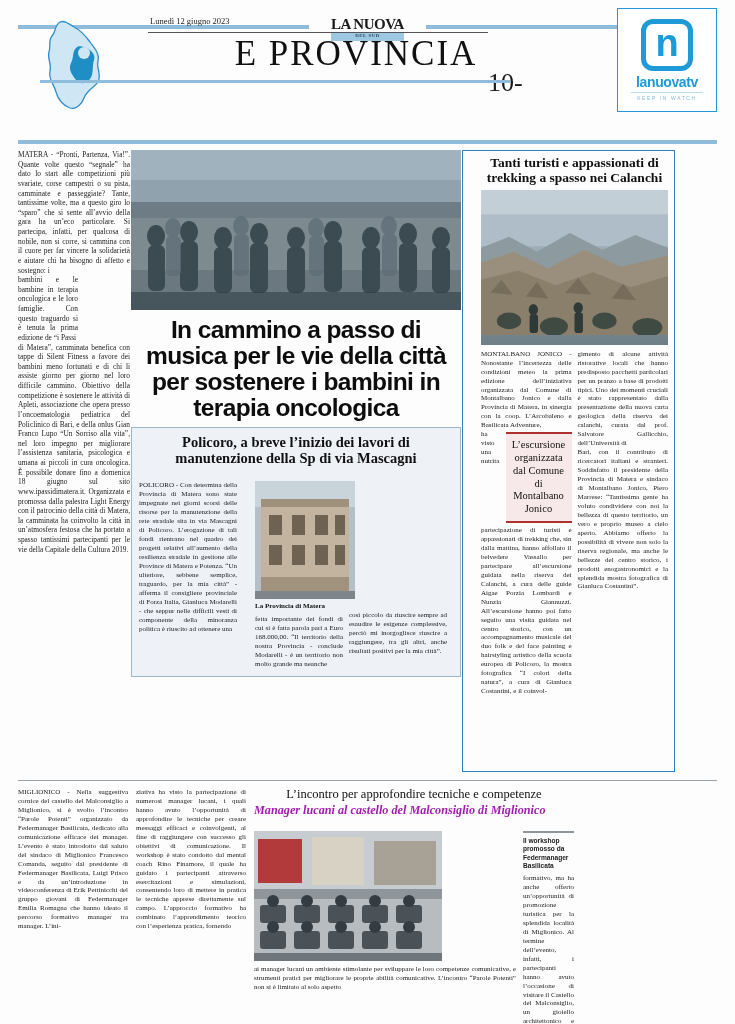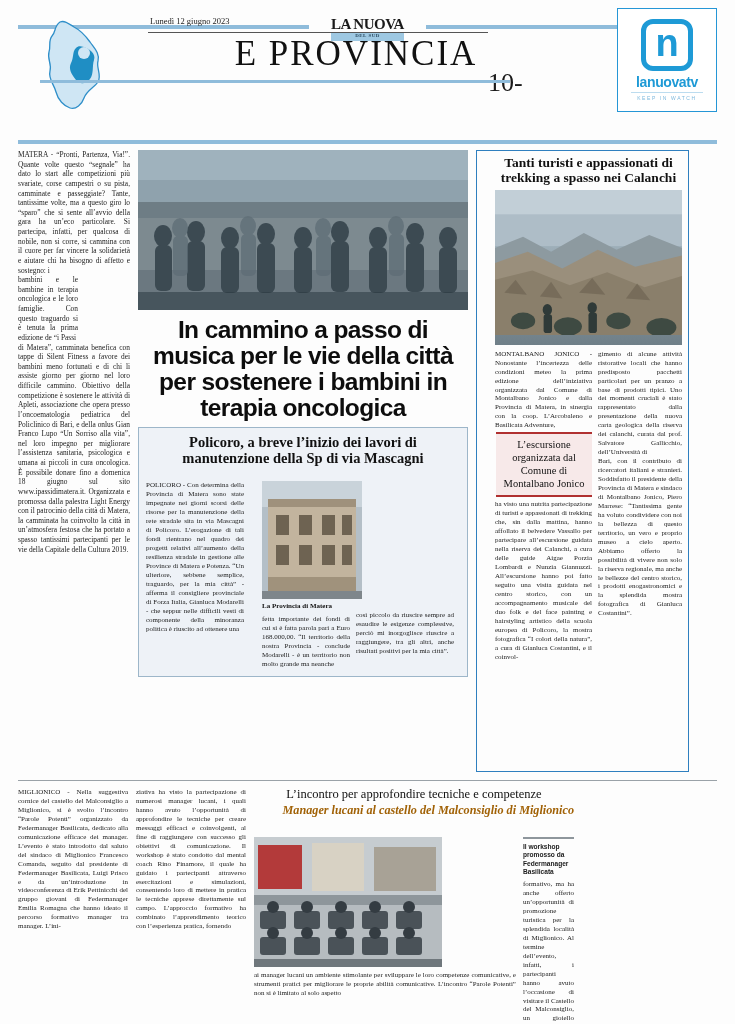--- a/index.html
+++ b/index.html
@@ -96,21 +96,21 @@
   }
   .tv-sub {
     font-family: "Liberation Sans", sans-serif;
     font-size: 5px; letter-spacing: 1.6px; color: #7fb9dd;
     border-top: 1px solid #bcdcef; padding-top: 2px; margin-top: 1px;
     width: 72px; text-align: center;
   }
   .rule-blue-3 { height: 4px; background: #8fbcdb; margin-top: 4px; }
 
   
-  .content { display: flex; gap: 8px; margin-top: 6px; height: 622px; }
+  .content { display: flex; gap: 1px; margin-top: 6px; height: 622px; }
   .col-left  { width: 112px; }
   .col-mid   { width: 330px; }
   .col-right { width: 213px; }
 
   
   .bt {
     font-family: "Liberation Serif", serif;
     font-size: 7.4px; line-height: 1.30;
     text-align: justify; color: #1b1b1b;
     hyphens: auto; -webkit-hyphens: auto;
@@ -185,21 +185,21 @@
   .cal-c { width: 97px; }
 
   .quote-box {
     border-top: 2px solid #b03030;
     border-bottom: 2px solid #b03030;
     background: #f7e9e9;
     text-align: center;
     font-family: "Liberation Serif", serif;
     font-size: 10.5px; line-height: 1.22; color: #111;
     padding: 5px 4px;
-    width: 96px;
+    width: 66px;
     float: right;
     margin: 2px 0 3px 5px;
   }
 
   
   .sep-rule { height: 1px; background: #9aa2a8; margin: 8px 0 7px 0; }
   .bottom { display: flex; gap: 8px; height: 232px; }
   .bcol { width: 110px; }
   .bmid { width: 320px; }
 
@@ -210,21 +210,21 @@
   }
   .headline-2 {
     font-family: "Liberation Serif", serif;
     font-weight: bold; font-size: 27px; line-height: 1.0;
     text-align: center; color: #0d0d0d; letter-spacing: -0.5px;
   }
   .subhead-2 {
     font-family: "Liberation Serif", serif;
     font-weight: bold; font-style: italic;
     font-size: 12.2px; line-height: 1.1;
-    text-align: right; color: #a16207; margin: 2px 0 20px 0;
+    text-align: left; color: #a21caf; margin: 2px 0 14px 0;
   }
   .b2-grid { display: flex; gap: 7px; }
   .b2-photo {
     width: 188px; height: 130px;
     background: linear-gradient(160deg,#c0c6c9 0%, #a9b1b6 30%, #8e969c 70%, #6f777c 100%);
     position: relative; overflow: hidden;
   }
   .b2-side { width: 118px; }
   .b2-cap {
     font-family: "Liberation Sans", sans-serif;

